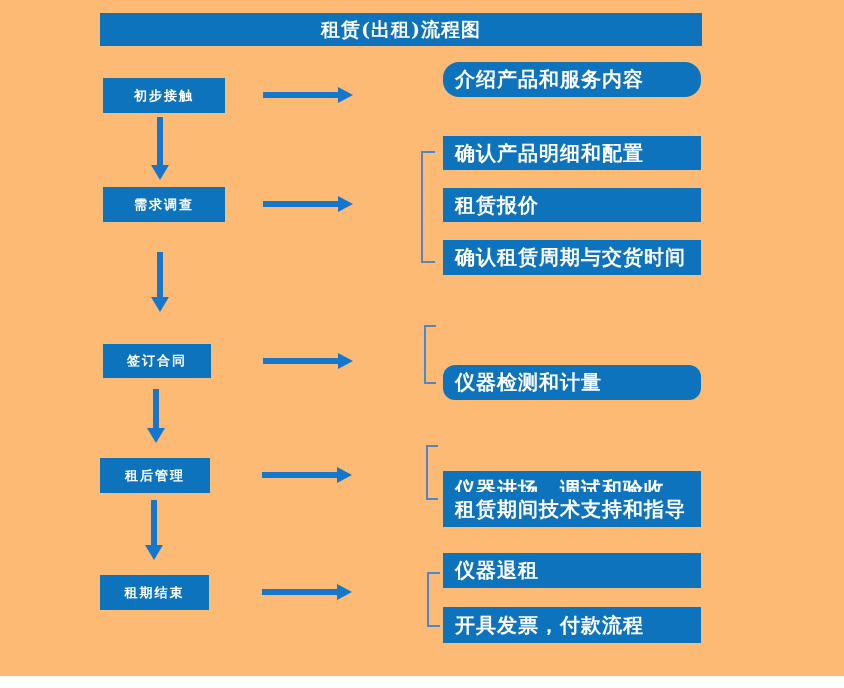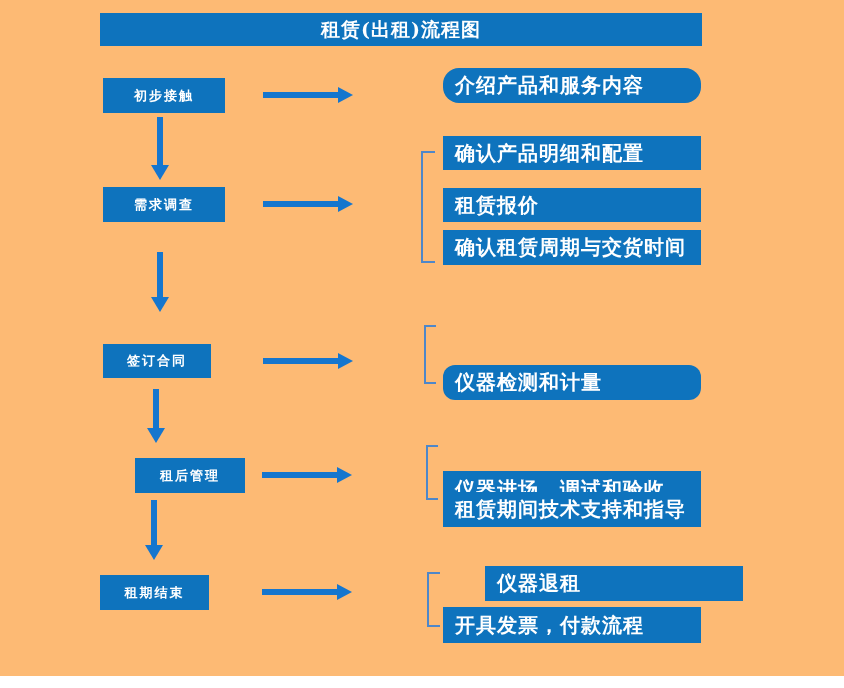--- a/index.html
+++ b/index.html
@@ -12,32 +12,32 @@
     display:flex;align-items:center;box-sizing:border-box;
   }
   .title-bar{
     left:100px;top:13px;width:602px;height:33px;
     justify-content:center;font-size:19px;letter-spacing:1px;
   }
   .stage{justify-content:center;font-size:13px;letter-spacing:2px;}
   .stage1{left:103px;top:78px;width:122px;height:35px;}
   .stage2{left:103px;top:187px;width:122px;height:35px;}
   .stage3{left:103px;top:344px;width:108px;height:34px;}
-  .stage4{left:100px;top:458px;width:110px;height:35px;margin-left:35px;}
+  .stage4{left:100px;top:458px;width:110px;height:35px;}
   .stage5{left:100px;top:575px;width:109px;height:35px;text-align:right;}
   .sub{left:443px;width:258px;padding-left:12px;font-size:20px;letter-spacing:1px;}
-  .sub1{top:68px;height:35px;border-radius:16px;}
+  .sub1{top:62px;height:35px;border-radius:16px;}
   .sub2{top:136px;height:34px;}
   .sub3{top:188px;height:34px;}
-  .sub4{top:230px;height:35px;padding-left:12px;}
+  .sub4{top:240px;height:35px;padding-left:12px;}
   .sub5{top:313px;height:35px;}
   .sub6{top:365px;height:35px;border-radius:12px;}
   .sub7{top:423px;height:36px;margin-top:48px;}
   .sub8{top:492px;height:35px;}
-  .sub9{top:566px;height:35px;margin-left:42px;}
+  .sub9{top:553px;height:35px;}
   .sub10{top:607px;height:36px;}
   
   .harrow{position:absolute;width:90px;height:16px;display:flex;align-items:center;}
   .harrow .shaft{flex:1;height:6px;background:#1576ce;}
   .harrow .head{width:0;height:0;border-top:8px solid transparent;border-bottom:8px solid transparent;border-left:15px solid #1576ce;}
   .h1{left:263px;top:87px;}
   .h2{left:263px;top:196px;}
   .h3{left:263px;top:353px;}
   .h4{left:262px;top:467px;}
   .h5{left:262px;top:584px;}

